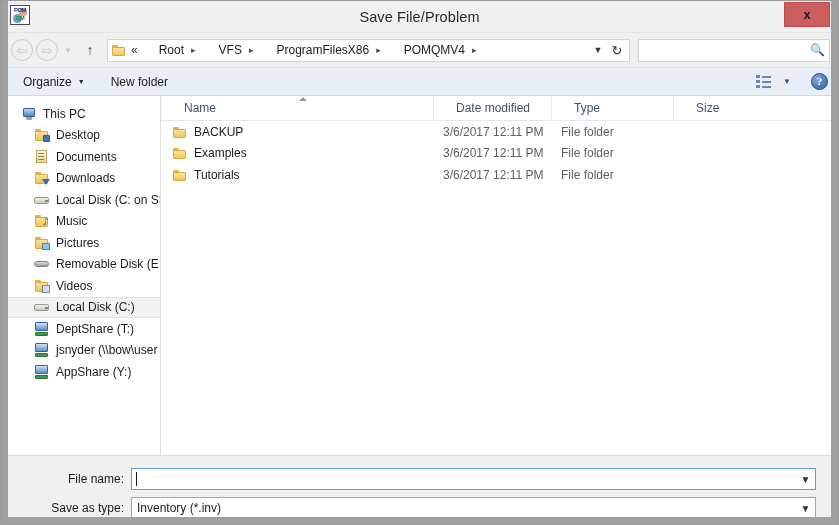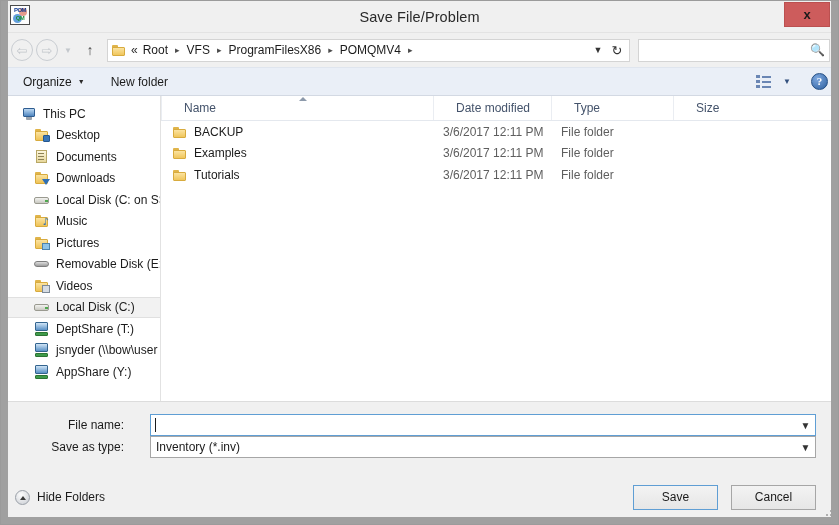--- a/index.html
+++ b/index.html
@@ -191,21 +191,21 @@
   .crumb-chev {
     color: #4a4a4a;
     font-size: 9px;
     margin: 0 7px;
   }
   .crumb-lead {
     color: #2a2a2a;
     margin-right: 5px;
     font-size: 12px;
   }
-  .crumb { cursor: default; }
+  .crumb { cursor: default; margin-left: 16px; }
   .addr-right {
     margin-left: auto;
     display: flex;
     align-items: center;
     flex: none;
     padding-right: 2px;
   }
   .addr-chev {
     width: 18px;
     text-align: center;
@@ -520,22 +520,21 @@
     flex: none;
     height: 68px;
     background: #f0f0f0;
     padding: 12px 22px 0 0;
     box-sizing: border-box;
   }
   .form-row {
     display: flex;
     align-items: center;
     height: 22px;
-    margin-bottom: 0;
-    gap: 19px;
+    margin-bottom: 7px;
   }
   .form-label {
     width: 130px;
     text-align: right;
     padding-right: 7px;
     font-size: 12px;
     color: #1b1b1b;
     box-sizing: border-box;
   }
   .combo {
@@ -837,35 +836,17 @@
     </div>
     <div class="form-row">
       <div class="form-label">Save as type:</div>
       <div class="combo">
         <div class="val">Inventory (*.inv)</div>
         <div class="dd">▼</div>
       </div>
     </div>
   </div>
 
-  <div class="footer">
-    <div class="hide-folders">
-      <span class="hf-circle"></span>
-      <span>Hide Folders</span>
-    </div>
-    <div class="btns">
-      <div class="btn default">Save</div>
-      <div class="btn">Cancel</div>
-    </div>
-    <div class="grip">
-      <i style="left:8px;top:8px"></i>
-      <i style="left:4px;top:8px"></i>
-        <i style="left:8px;top:4px"></i>
-      <i style="left:0px;top:8px"></i>
-        <i style="left:4px;top:4px"></i>
-        <i style="left:8px;top:0px"></i>
-    </div>
-  </div>
 
   <div class="frame-edge-l"></div>
   <div class="frame-edge-r"></div>
   <div class="frame-edge-b"></div>
 </div>
 
 </body></html>

